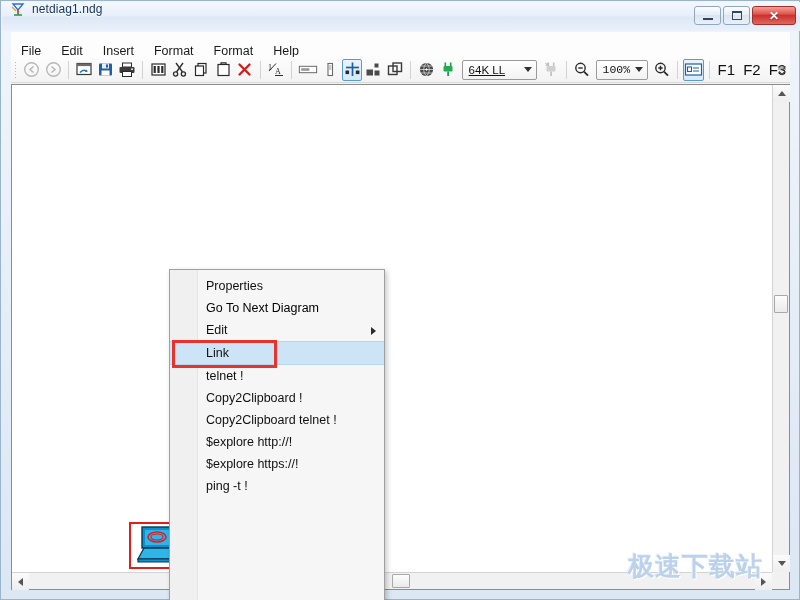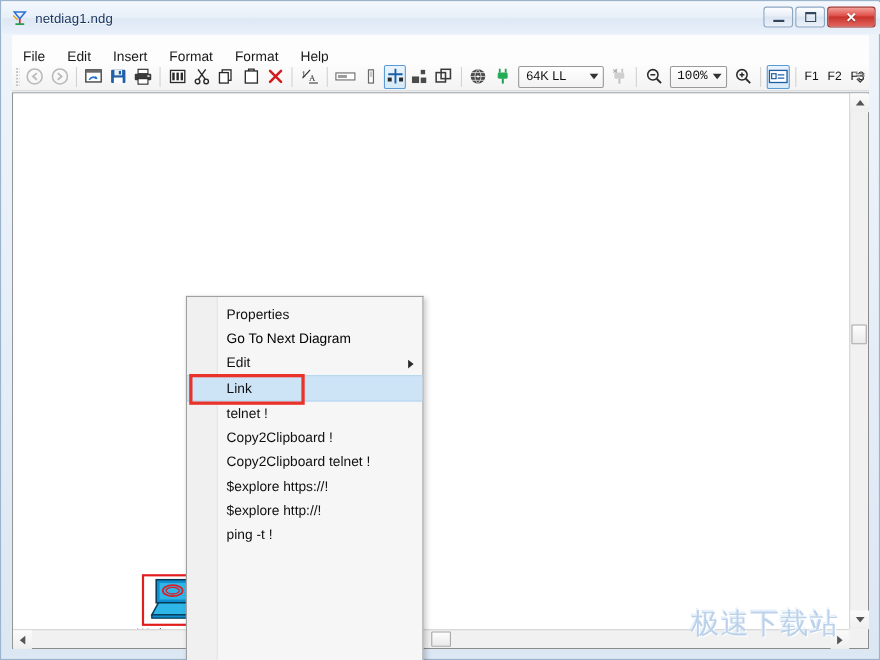--- a/index.html
+++ b/index.html
@@ -21,21 +21,21 @@
   .win-frame {
     position: absolute; left: 0; top: 0; width: 800px; height: 600px;
     border: 1px solid #9cb3cc;
     background: linear-gradient(180deg,#f0f5fb 0%, #e3ecf7 60%, #dce7f4 100%);
   }
 
   
   .titlebar {
     position: absolute; left: 1px; top: 1px; width: 798px; height: 29px;
     background: linear-gradient(180deg,#f4f8fd 0%, #e7eff9 48%, #dde8f5 52%, #e9f1fa 100%);
-    display: flex; align-items: center;
+    display: flex; 
   }
   .title-icon {
     width: 16px; height: 16px; margin-left: 8px; margin-right: 6px;
     position: relative; flex: 0 0 auto;
   }
   .title-text {
     font-size: 12px; color: #15325b; letter-spacing: .1px;
     text-shadow: 0 1px 0 #ffffff;
   }
   .win-buttons {
@@ -93,28 +93,28 @@
     background: linear-gradient(180deg,#eaf4fd 0%, #d5eaf9 100%);
   }
   .tb-btn svg { display: block; }
 
   .tb-combo {
     height: 20px; border: 1px solid #9a9a9a; border-radius: 2px;
     background: linear-gradient(180deg,#ffffff 0%, #f2f2f2 100%);
     display: flex; align-items: center; justify-content: space-between;
     font-size: 11.5px; color: #111; padding: 0 4px 0 6px; margin: 0 3px;
   }
-  .tb-combo.wide { width: 84px; }
+  .tb-combo.wide { width: 84px; text-decoration: underline; }
   .tb-combo.zoom { width: 54px; font-family: Liberation Mono, monospace; }
   .caret-dn {
     width: 0; height: 0; margin-left: 5px;
     border-left: 4px solid transparent; border-right: 4px solid transparent;
     border-top: 5px solid #333;
   }
-  .fkey { font-size: 11px; color: #111; margin: 1px 4px; }
+  .fkey { font-size: 15px; color: #111; margin: 1px 4px; }
 
   .tb-overflow {
     position: absolute; right: 2px; top: 4px; width: 12px; height: 18px;
     display: flex; flex-direction: column; align-items: center; justify-content: center;
     font-size: 8px; color: #555;
   }
 
   
   .canvas-wrap {
     position: absolute; left: 10px; top: 83px; width: 779px; height: 506px;
@@ -201,21 +201,21 @@
     border-left: 5px solid #2b2b2b;
   }
   .ctx-redbox {
     position: absolute; left: 2px; top: 70px; width: 105px; height: 28px;
     border: 3px solid #e8322a; z-index: 45; pointer-events: none;
   }
 
   
   .watermark {
     position: absolute; left: 627px; top: 548px;
-    font-size: 26px; font-weight: normal;
+    font-size: 26px; font-weight: bold;
     color: #bcd2ea;
     text-shadow: 1px 1px 0 #ffffff, -1px -1px 0 #e6f0fa;
     letter-spacing: 1px;
     z-index: 60;
     font-family: "DejaVu Sans", sans-serif;
   }
 </style>
 </head>
 <body>
 
@@ -543,25 +543,25 @@
 
         <div class="ctx-item">
           <span>Copy2Clipboard !</span>
         </div>
 
         <div class="ctx-item">
           <span>Copy2Clipboard telnet !</span>
         </div>
 
         <div class="ctx-item">
+          <span>$explore http://!</span>
+        </div>
+
+        <div class="ctx-item">
           <span>$explore https://!</span>
-        </div>
-
-        <div class="ctx-item">
-          <span>$explore http://!</span>
         </div>
 
         <div class="ctx-item">
           <span>ping -t !</span>
         </div>
 
       </div>
       <div class="ctx-redbox"></div>
     </div>
 

